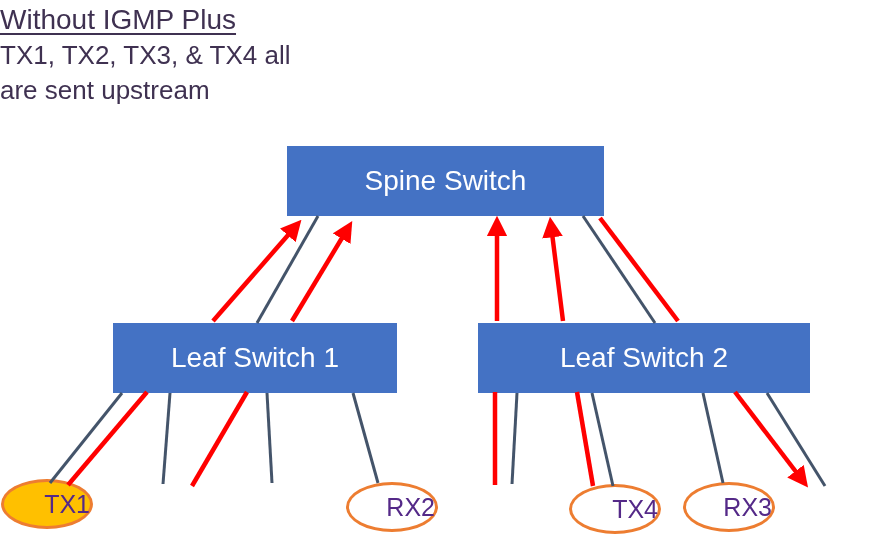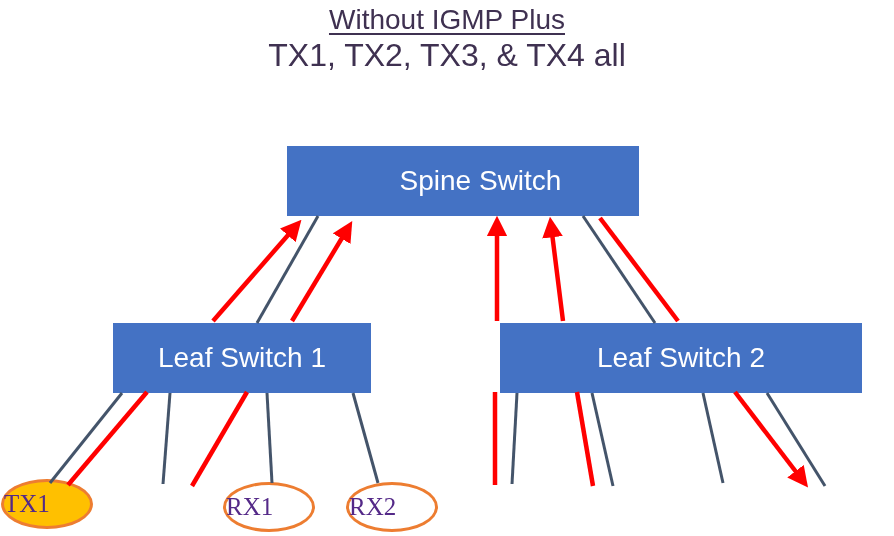--- a/index.html
+++ b/index.html
@@ -10,88 +10,87 @@
   .stage {
     position: relative;
     width: 894px;
     height: 536px;
     overflow: hidden;
     background: var(--background, #FFFFFF);
   }
   .title-block {
     position: absolute;
     left: 0; right: 0; top: 2px;
-    text-align: center;
     color: var(--title-text, #3F3151);
     z-index: 3;
   }
   .title-main {
     font-size: 28px;
     line-height: 36px;
     text-decoration: underline;
     text-underline-offset: 4px;
     text-decoration-thickness: 2px;
   }
   .title-sub {
-    font-size: 32px;
+    font-size: 26px;
     line-height: 35px;
   }
   #edge-layer {
     position: absolute;
     left: 0; top: 0;
     z-index: 2;
     pointer-events: none;
   }
   .switch {
     position: absolute;
     background: var(--box, #4472C4);
     color: var(--box-text, #FFFFFF);
     display: flex;
     align-items: center;
     justify-content: center;
     font-size: 28px;
     z-index: 1;
   }
-  .spine { left: 287px; top: 146px; width: 317px; height: 70px; padding-left: 35px; }
-  .leaf1 { left: 113px; top: 323px; width: 258px; height: 70px; }
-  .leaf2 { left: 500px; top: 323px; width: 362px; height: 70px; }
+  .spine { left: 287px; top: 146px; width: 317px; height: 70px; }
+  .leaf1 { left: 113px; top: 323px; width: 284px; height: 70px; }
+  .leaf2 { left: 478px; top: 323px; width: 332px; height: 70px; }
   .host {
     position: absolute;
     width: 92px;
     height: 50px;
     border-radius: 50%;
     border: 3px solid var(--host-border, #ED7D31);
     background: #FFFFFF;
     color: var(--host-text, #542988);
     display: flex;
     align-items: center;
-    justify-content: flex-start;
+    justify-content: flex-end;
     font-size: 25px;
     box-sizing: border-box;
     z-index: 1;
-    font-family: Liberation Serif, serif;
   }
   .host.gold { background: var(--host-highlight, #FFC000); }
   .h-tx1 { left: 1px;   top: 479px; }
   .h-tx2 { left: 112px; top: 482px; }
   .h-rx1 { left: 223px; top: 482px; }
   .h-rx2 { left: 346px; top: 482px; }
   .h-tx3 { left: 455px; top: 483px; }
   .h-tx4 { left: 569px; top: 484px; }
   .h-rx3 { left: 683px; top: 482px; }
   .h-rx4 { left: 798px; top: 485px; }
 </style>
 </head>
 <body>
 
 <div class="stage">
 
   <div class="title-block">
     <div class="title-main">Without IGMP Plus</div>
     <div class="title-sub">TX1, TX2, TX3, &amp; TX4 all</div>
+    <div class="title-sub">are sent upstream</div>
   </div>
 
   <svg id="edge-layer" width="894" height="536" viewBox="0 0 894 536">
       <defs>
         <marker id="red-arrowhead" viewBox="0 0 10 10" refX="6" refY="5" markerWidth="4.6" markerHeight="4.6" orient="auto-start-reverse">
           <path d="M0,0 L10,5 L0,10 z" fill="#FF0000"></path>
         </marker>
       </defs>
       <line x1="257" y1="323" x2="318" y2="216" stroke="#44546A" stroke-width="3"></line>
       <line x1="583" y1="216" x2="655" y2="323" stroke="#44546A" stroke-width="3"></line>
@@ -121,20 +120,23 @@
   <div class="switch leaf1">
     <span>Leaf Switch 1</span>
   </div>
   <div class="switch leaf2">
     <span>Leaf Switch 2</span>
   </div>
 
   <div class="host h-tx1 gold">
     <span>TX1</span>
   </div>
-  <div class="host h-rx1">
-    <span>RX1</span>
-  </div>
   <div class="host h-rx2">
     <span>RX2</span>
+  </div>
+  <div class="host h-tx4">
+    <span>TX4</span>
+  </div>
+  <div class="host h-rx3">
+    <span>RX3</span>
   </div>
 
 </div>
 
 </body></html>

